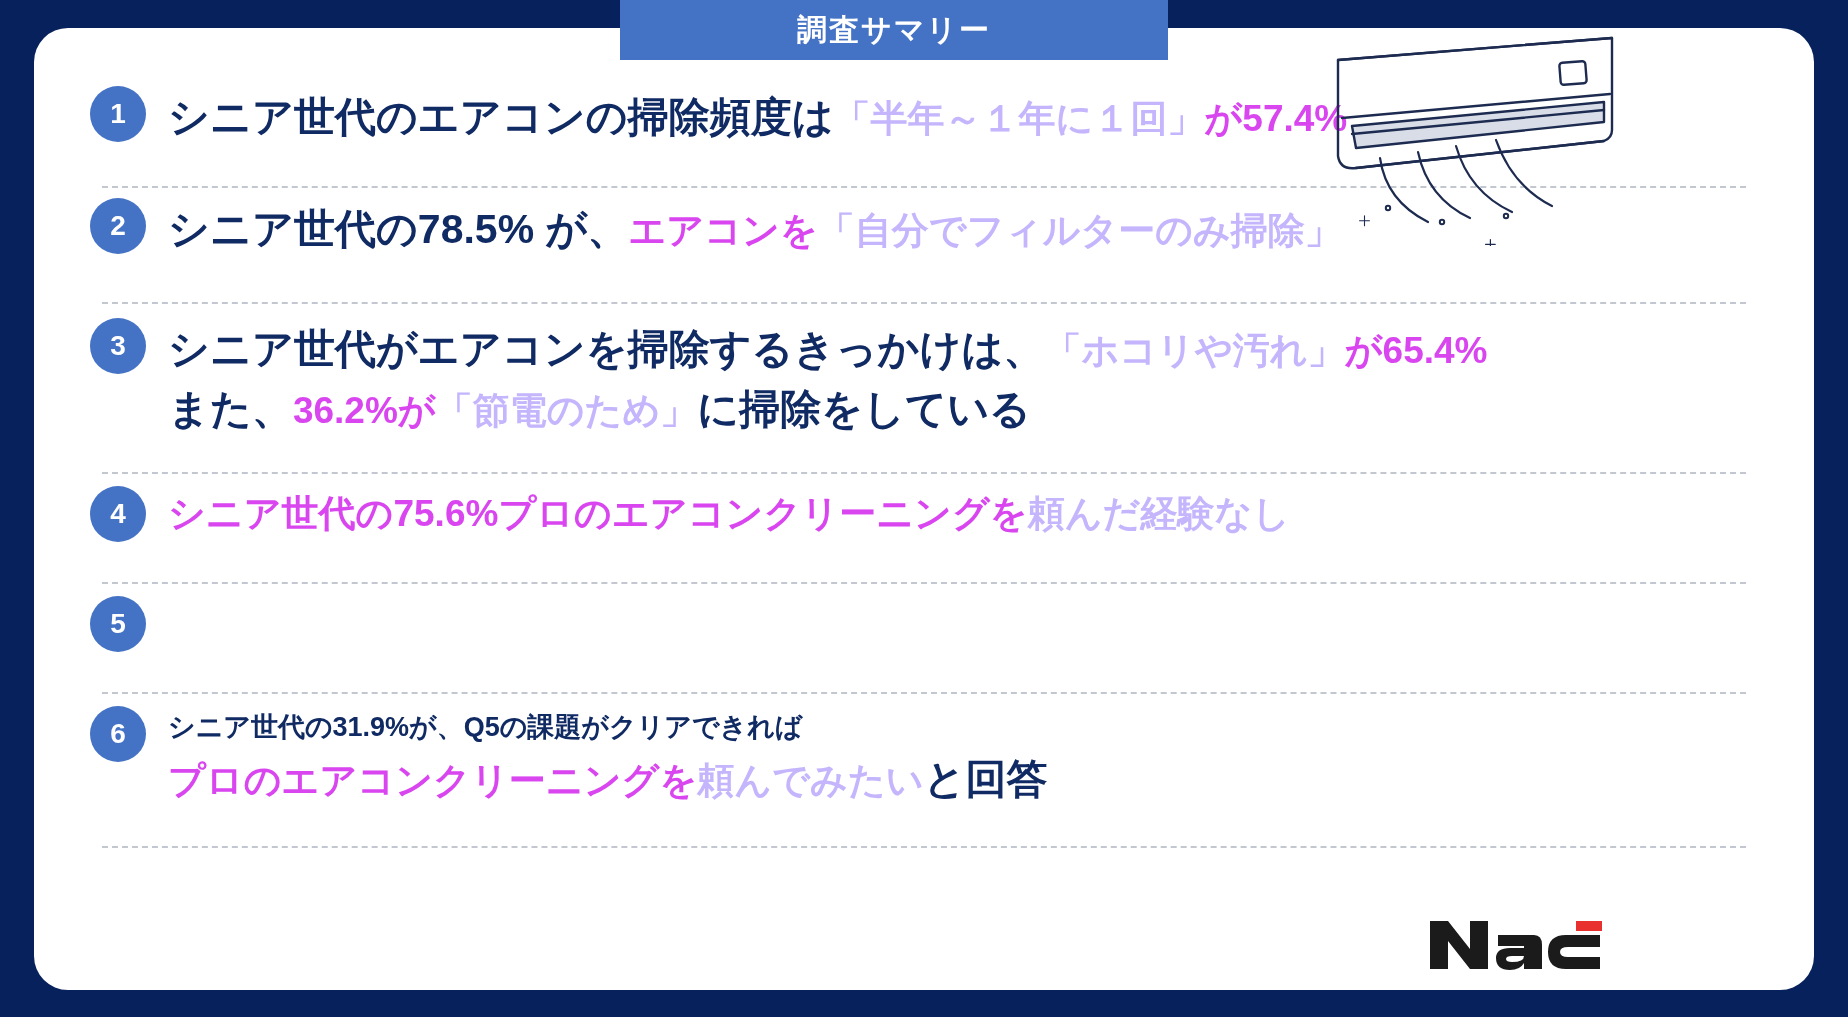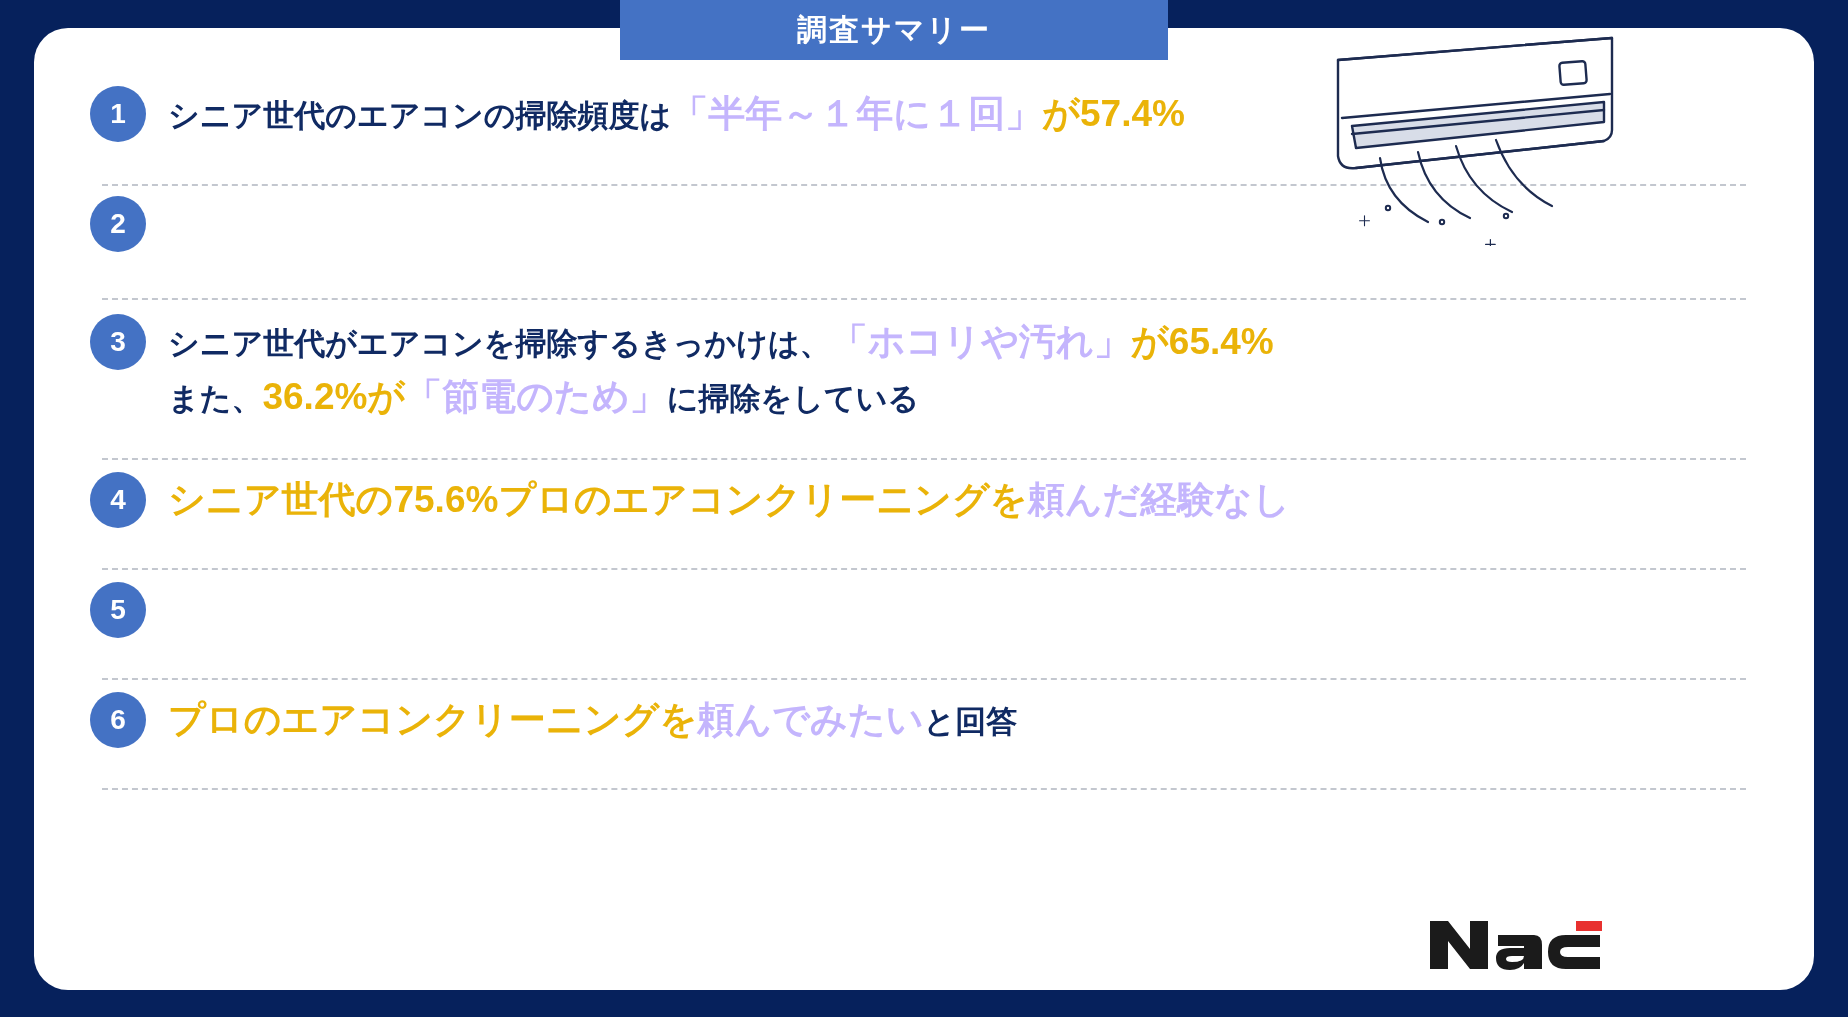--- a/index.html
+++ b/index.html
@@ -67,22 +67,22 @@
   }
   .line{
     display:block;
     color:#102a63;
     line-height:1.32;
     white-space:nowrap;
   }
   .line + .line{ margin-top:6px; }
 
   
-  .t   { font-weight:700; font-size:31px; color:#102a63; }
-  .tb  { font-weight:700; font-size:37px; color:#eab308; }
+  .t   { font-weight:700; font-size:41px; color:#102a63; }
+  .tb  { font-weight:700; font-size:37px; color:#d946ef; }
   .ts  { font-weight:700; font-size:27px; color:#102a63; }
   .rb  { font-weight:700; font-size:37px; color:#c4b5fd; }
 
   
   .r1{ margin-top:6px; }
   .r2{ margin-top:10px; }
   .r3{ margin-top:14px; }
   .r4{ margin-top:12px; }
   .r5{ margin-top:12px; }
   .r6{ margin-top:12px; }
@@ -162,20 +162,23 @@
     <div class="row r1">
       <div class="badge">1</div>
       <div class="rowtext">
         <span class="line"><span class="t">シニア世代のエアコンの掃除頻度は</span><span class="rb">「半年～１年に１回」</span><span class="tb">が57.4%</span></span>
       </div>
     </div>
     <div class="divider d1"></div>
 
     <div class="row r2">
       <div class="badge">2</div>
+      <div class="rowtext">
+        <span class="line"><span class="t">シニア世代の78.5% が、</span><span class="tb">エアコンを</span><span class="rb">「自分でフィルターのみ掃除」</span></span>
+      </div>
     </div>
     <div class="divider d2"></div>
 
     <div class="row r3">
       <div class="badge">3</div>
       <div class="rowtext">
         <span class="line"><span class="t">シニア世代がエアコンを掃除するきっかけは、</span><span class="rb">「ホコリや汚れ」</span><span class="tb">が65.4%</span></span>
         <span class="line"><span class="t">また、</span><span class="tb">36.2%が</span><span class="rb">「節電のため」</span><span class="t">に掃除をしている</span></span>
       </div>
     </div>
@@ -190,20 +193,21 @@
     <div class="divider d4"></div>
 
     <div class="row r5">
       <div class="badge">5</div>
     </div>
     <div class="divider d5"></div>
 
     <div class="row r6">
       <div class="badge">6</div>
       <div class="rowtext">
+        <span class="line"><span class="ts">シニア世代の31.9%が、Q5の課題がクリアできれば</span></span>
         <span class="line"><span class="tb">プロのエアコンクリーニングを</span><span class="rb">頼んでみたい</span><span class="t">と回答</span></span>
       </div>
     </div>
     <div class="divider d6"></div>
 
   </div>
 
   <div class="logo">
     <svg viewBox="0 0 180 58" width="180" height="58" xmlns="http://www.w3.org/2000/svg">
 

